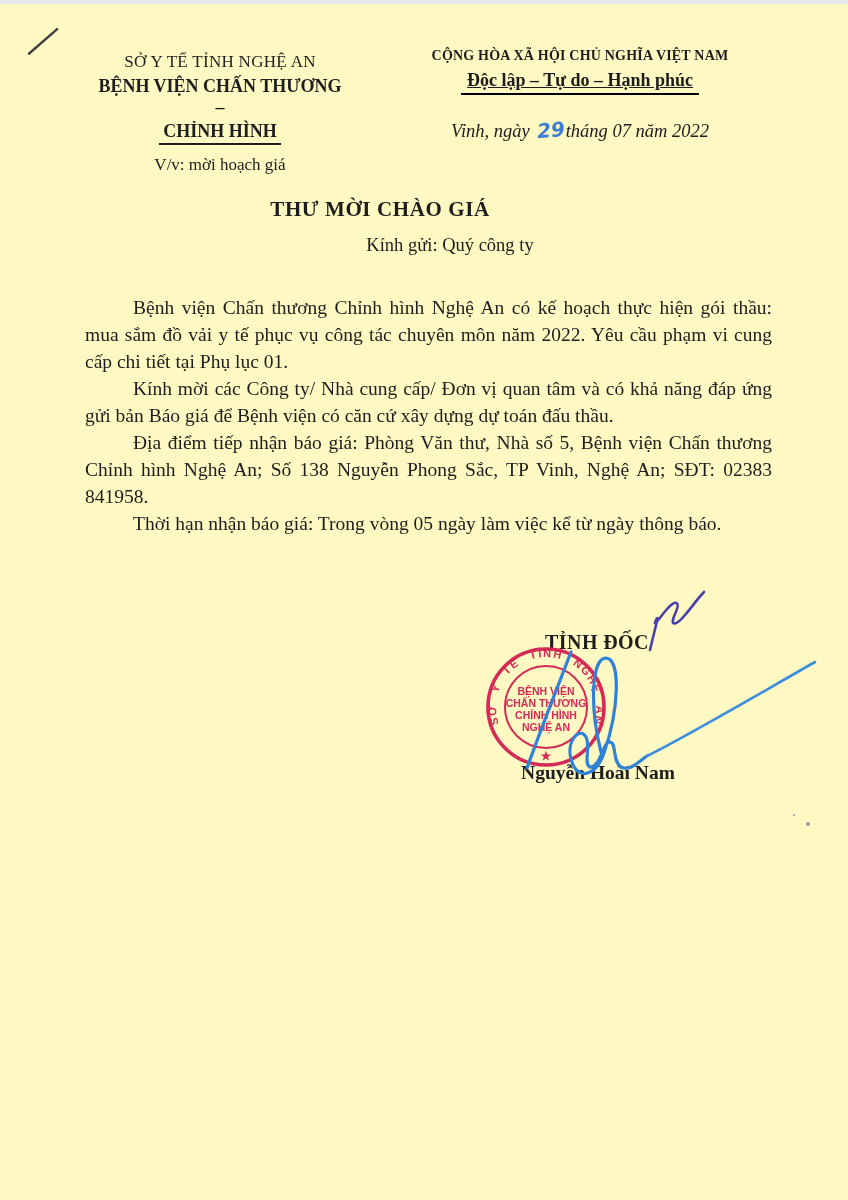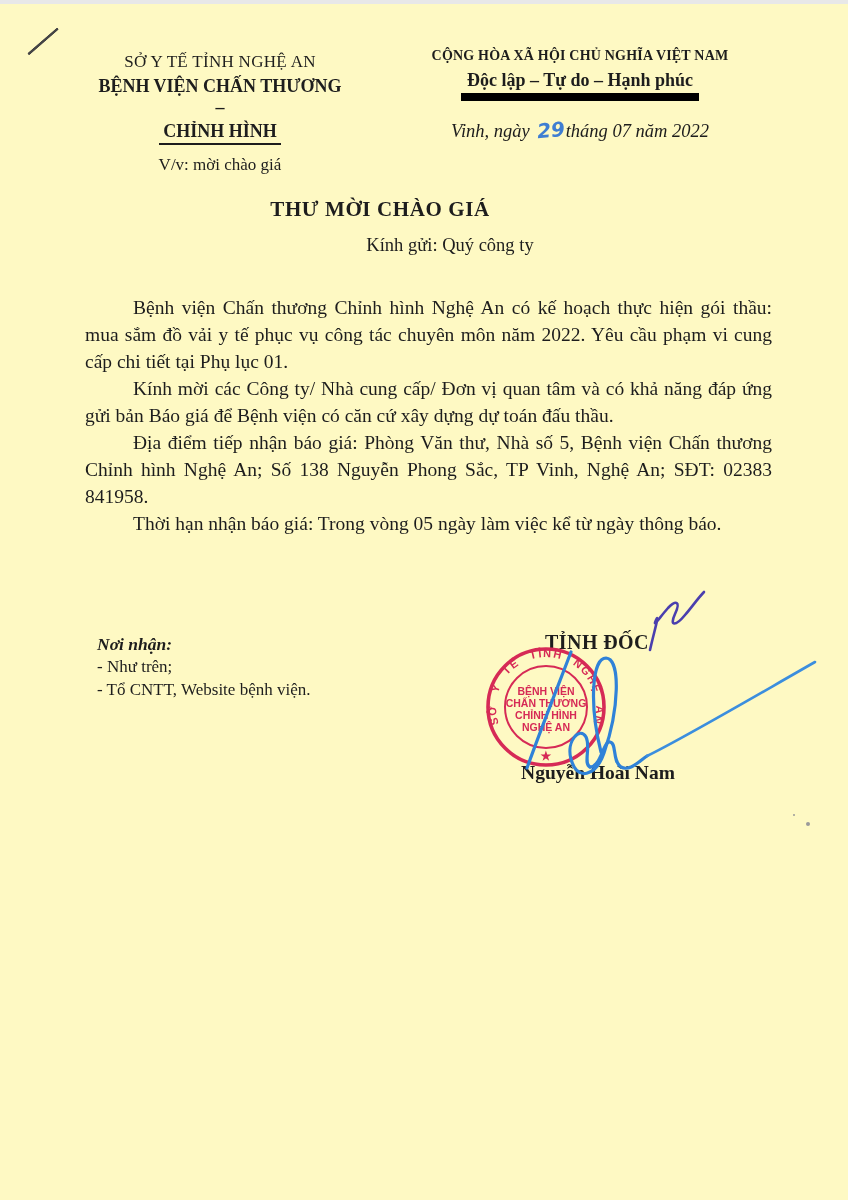--- a/index.html
+++ b/index.html
@@ -24,21 +24,21 @@
   .hdr-left{position:absolute;left:92px;top:48px;width:256px;text-align:center;}
   .hdr-left .parent-org{font-size:17px;letter-spacing:.3px;}
   .hdr-left .org1{font-size:18px;font-weight:bold;margin-top:4px;}
   .hdr-left .org2{font-size:18px;font-weight:bold;margin-top:3px;}
   .hdr-left .org2 span{border-bottom:2px solid #1d1d1d;padding:0 4px 2px;}
   .hdr-left .subject{font-size:17px;margin-top:13px;}
 
   .hdr-right{position:absolute;left:384px;top:44px;width:392px;text-align:center;}
   .hdr-right .nat-title{font-size:14px;font-weight:bold;letter-spacing:.2px;}
   .hdr-right .motto{font-size:18px;font-weight:bold;margin-top:6px;}
-  .hdr-right .motto span{border-bottom:8px solid #000000;padding:0 6px 3px;}
+  .hdr-right .motto span{border-bottom:2px solid #000000;padding:0 6px 3px;text-decoration:underline;}
   .hdr-right .dateline{font-size:18.5px;font-style:italic;margin-top:27px;}
   .hdr-right .day{
     font-family:"DejaVu Sans", sans-serif;font-style:italic;font-weight:bold;
     color:#3f7ed2;font-size:20px;display:inline-block;
     transform:rotate(-5deg);margin:0 1px 0 7px;
   }
 
   .doc-title{position:absolute;left:0;top:193px;width:760px;text-align:center;
     font-size:21px;font-weight:bold;letter-spacing:.6px;}
   .salutation{position:absolute;left:0;top:231px;width:848px;text-align:center;font-size:18.5px;padding-left:26px;}
@@ -65,46 +65,41 @@
 <div class="page">
 
   <div class="pen-mark"></div>
   <div class="speck" style="left:806px;top:818px;width:4px;height:4px;"></div>
   <div class="speck" style="left:793px;top:810px;width:2px;height:2px;"></div>
 
   <div class="hdr-left">
     <div class="parent-org">SỞ Y TẾ TỈNH NGHỆ AN</div>
     <div class="org1">BỆNH VIỆN CHẤN THƯƠNG –</div>
     <div class="org2"><span>CHỈNH HÌNH</span></div>
-    <div class="subject">V/v: mời chào giá</div>
+    <div class="subject">V/v: mời hoạch giá</div>
   </div>
 
   <div class="hdr-right">
     <div class="nat-title">CỘNG HÒA XÃ HỘI CHỦ NGHĨA VIỆT NAM</div>
     <div class="motto"><span>Độc lập – Tự do – Hạnh phúc</span></div>
     <div class="dateline">
       <span>Vinh, ngày</span><span class="day">29</span><span>tháng 07 năm 2022</span>
     </div>
   </div>
 
   <div class="doc-title">THƯ MỜI CHÀO GIÁ</div>
   <div class="salutation">Kính gửi: Quý công ty</div>
 
   <div class="body-text">
     <p>Bệnh viện Chấn thương Chỉnh hình Nghệ An có kế hoạch thực hiện gói thầu: mua sắm đồ vải y tế phục vụ công tác chuyên môn năm 2022. Yêu cầu phạm vi cung cấp chi tiết tại Phụ lục 01.</p>
     <p>Kính mời các Công ty/ Nhà cung cấp/ Đơn vị quan tâm và có khả năng đáp ứng gửi bản Báo giá để Bệnh viện có căn cứ xây dựng dự toán đấu thầu.</p>
     <p>Địa điểm tiếp nhận báo giá: Phòng Văn thư, Nhà số 5, Bệnh viện Chấn thương Chỉnh hình Nghệ An; Số 138 Nguyễn Phong Sắc, TP Vinh, Nghệ An; SĐT: 02383 841958.</p>
     <p>Thời hạn nhận báo giá: Trong vòng 05 ngày làm việc kể từ ngày thông báo.</p>
   </div>
 
-  <div class="recipients">
-    <div class="label">Nơi nhận:</div>
-    <div class="item">- Như trên;</div>
-    <div class="item">- Tổ CNTT, Website bệnh viện.</div>
-  </div>
 
   <div class="director-title">TỈNH ĐỐC</div>
   <div class="signer-name">Nguyễn Hoài Nam</div>
 
   <svg class="stamp-svg" viewBox="0 0 124 124">
     <circle cx="62" cy="62" r="58" fill="none" stroke="#d62a56" stroke-width="3.6"></circle>
     <circle cx="62" cy="62" r="41" fill="none" stroke="#d62a56" stroke-width="2"></circle>
     <path id="ringArc" d="M 18.2 86.2 A 50 50 0 1 1 105.8 86.2" fill="none"></path>
     <text font-size="11" fill="#d62a56" letter-spacing="1.5" word-spacing="7">
       <textPath href="#ringArc" startOffset="50%" text-anchor="middle">SỞ Y TẾ TỈNH NGHỆ AN</textPath>

